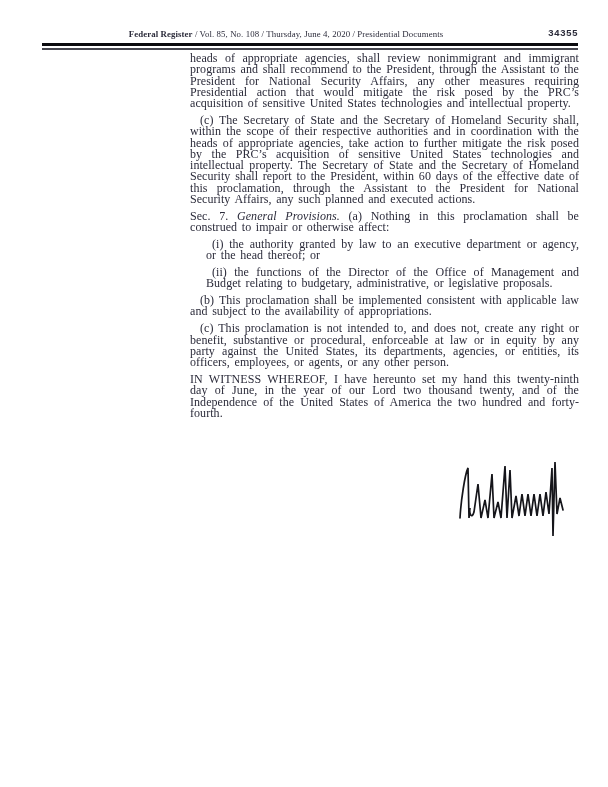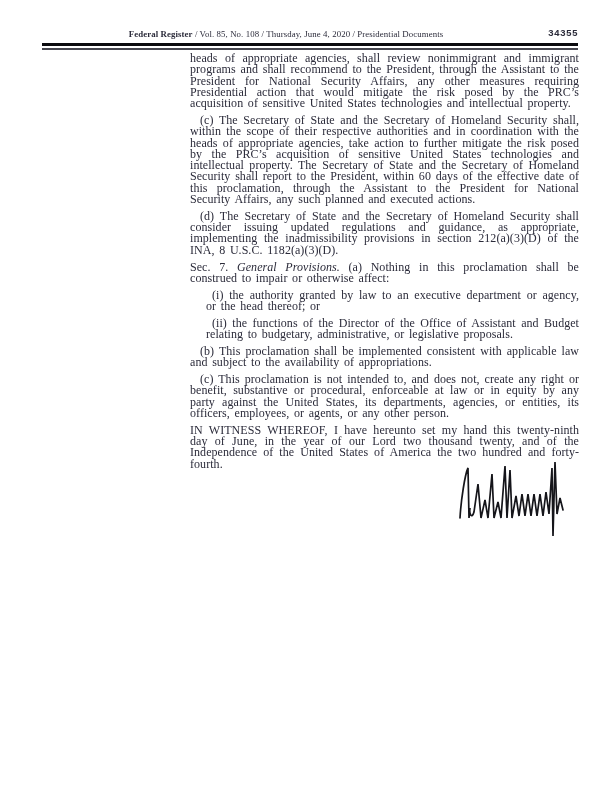--- a/index.html
+++ b/index.html
@@ -94,24 +94,23 @@
       <span class="journal">Federal Register</span><span> / Vol. 85, No. 108 / Thursday, June 4, 2020 / Presidential Documents</span>
       <span class="page-number">34355</span>
     </div>
     <div class="rule-thick"></div>
     <div class="rule-thin"></div>
   </header>
 
   <main class="body-col">
     <p class="para flush">heads of appropriate agencies, shall review nonimmigrant and immigrant programs and shall recommend to the President, through the Assistant to the President for National Security Affairs, any other measures requiring Presidential action that would mitigate the risk posed by the PRC’s acquisition of sensitive United States technologies and intellectual property.</p>
     <p class="para ind">(c) The Secretary of State and the Secretary of Homeland Security shall, within the scope of their respective authorities and in coordination with the heads of appropriate agencies, take action to further mitigate the risk posed by the PRC’s acquisition of sensitive United States technologies and intellectual property. The Secretary of State and the Secretary of Homeland Security shall report to the President, within 60 days of the effective date of this proclamation, through the Assistant to the President for National Security Affairs, any such planned and executed actions.</p>
-    <p class="para ind">(d) The Secretary of State and the Secretary of Homeland Security shall consider issuing updated regulations and guidance, as appropriate, implementing the inadmissibility provisions in section 212(a)(3)(D) of the INA, 8 U.S.C. 1182(a)(3)(D).</p>
     <p class="para flush"><span class="sec-label">Sec. 7. </span><span class="sec-title">General Provisions. </span><span>(a) Nothing in this proclamation shall be construed to impair or otherwise affect:</span></p>
     <p class="para rom">(i) the authority granted by law to an executive department or agency, or the head thereof; or</p>
-    <p class="para rom">(ii) the functions of the Director of the Office of Assistant and Budget relating to budgetary, administrative, or legislative proposals.</p>
+    <p class="para rom">(ii) the functions of the Director of the Office of Management and Budget relating to budgetary, administrative, or legislative proposals.</p>
     <p class="para ind">(b) This proclamation shall be implemented consistent with applicable law and subject to the availability of appropriations.</p>
     <p class="para ind">(c) This proclamation is not intended to, and does not, create any right or benefit, substantive or procedural, enforceable at law or in equity by any party against the United States, its departments, agencies, or entities, its officers, employees, or agents, or any other person.</p>
     <p class="para flush">IN WITNESS WHEREOF, I have hereunto set my hand this twenty-ninth day of June, in the year of our Lord two thousand twenty, and of the Independence of the United States of America the two hundred and forty-fourth.</p>
   </main>
 
   <div class="signature">
     <svg viewBox="0 0 118 92" xmlns="http://www.w3.org/2000/svg">
       <path d="M8 66 C9 48 13 22 16 16 L17 66
                L18 56 C17 63 20 67 22 60 L26 32 L29 66 L33 48 L36 66
                L40 22 L42 66 L46 50 L49 66

